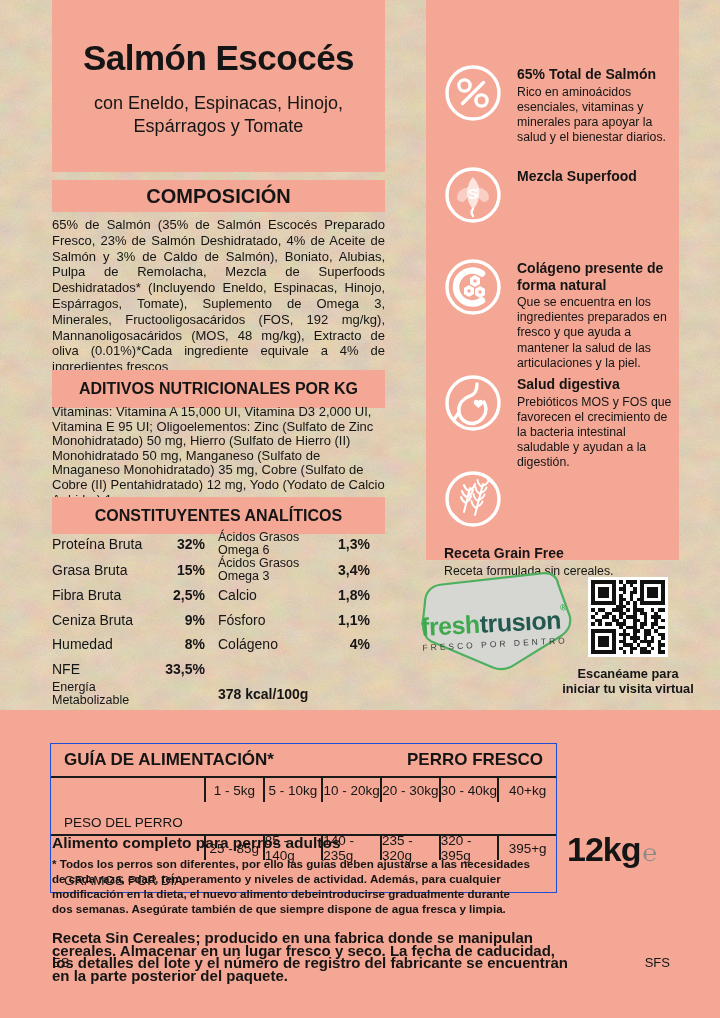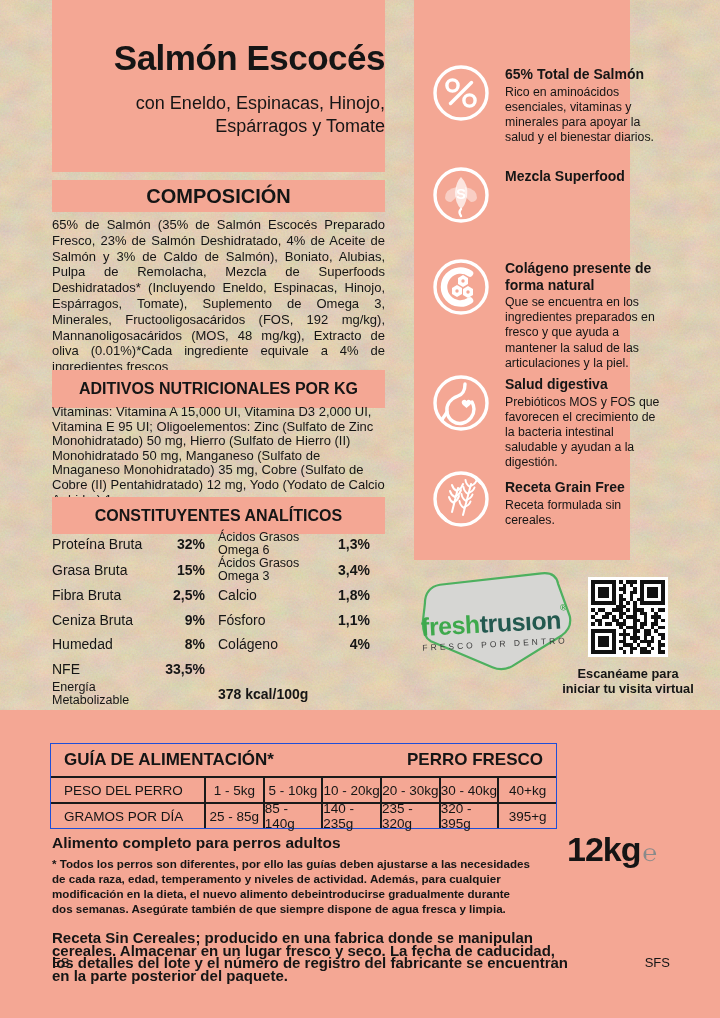--- a/index.html
+++ b/index.html
@@ -3,46 +3,46 @@
 <meta charset="utf-8">
 <style>
   html,body{margin:0;padding:0;background:#8a8a8a;}
   .page{position:relative;width:720px;height:1018px;margin:0 auto;overflow:hidden;
         background:#c7a87e;font-family:"Liberation Sans","DejaVu Sans",sans-serif;color:#151515;}
   .tex{position:absolute;inset:0;z-index:0;pointer-events:none;}
   .z{position:absolute;z-index:1;}
   .pink{background:#f4a794;}
 
   
-  .title-panel{left:52px;top:0;width:333px;height:172px;text-align:right;}
+  .title-panel{left:52px;top:0;width:333px;height:172px;text-align:center;}
   .ptitle{margin:0;padding-top:38px;font-size:35px;font-weight:700;letter-spacing:-0.5px;}
   .psub{margin:14px 0 0;font-size:18px;line-height:23px;}
   .bar{left:52px;width:333px;text-align:center;font-weight:700;display:flex;align-items:center;justify-content:center;}
   .bar-comp{top:180px;height:32px;font-size:20px;}
   .bar-adit{top:370px;height:38px;font-size:16px;}
   .bar-const{top:497px;height:37px;font-size:16px;}
   .body-text{left:52px;width:333px;font-size:13px;margin:0;}
   .comp-body{top:217px;line-height:15.8px;text-align:justify;}
   .adit-body{top:405px;line-height:14.6px;text-align:left;}
 
   .cgrid{left:52px;top:531px;width:333px;display:grid;grid-template-columns:100px 53px 122px 43px;font-size:14px;}
   .cgrid>div{min-height:24.6px;display:flex;align-items:center;}
   .cgrid .v{font-weight:700;justify-content:flex-end;text-align:right;}
   .cgrid .r{padding-left:13px;}
   .cgrid .two{font-size:12.5px;line-height:13px;}
   .cgrid .kcal{grid-column:3/5;font-weight:700;padding-left:13px;}
 
   
-  .right-panel{left:414px;top:0;width:216px;height:560px;}
+  .right-panel{left:426px;top:0;width:253px;height:560px;}
   .feature{position:absolute;left:18px;width:234px;display:flex;gap:15px;}
   .ficon{flex:0 0 58px;height:58px;}
   .ftxt{flex:1;padding-top:2px;}
   .ftitle{font-size:14px;font-weight:700;line-height:16.5px;margin:0;}
   .fbody{font-size:12.3px;line-height:15.2px;margin:2px 0 0;}
-  .f1{top:64px}.f2{top:166px}.f3{top:258px}.f4{top:374px}.f5{top:470px;align-items:flex-end;}
+  .f1{top:64px}.f2{top:166px}.f3{top:258px}.f4{top:374px}.f5{top:470px;align-items:flex-start;flex-direction:column;}
 
   
   .badge{left:412px;top:572px;width:164px;height:102px;transform:rotate(-3deg);}
   .badge svg{position:absolute;inset:0;}
   .badge .btxt{position:absolute;inset:0;text-align:center;}
   .brand{margin-top:26px;font-size:25px;font-weight:700;letter-spacing:-0.5px;line-height:26px;}
   .brand .g1{color:#3fa94d;}
   .brand .g2{color:#23594f;}
   .brand sup{font-size:9px;color:#3fa94d;vertical-align:18px;}
   .tagline{margin-top:3px;font-size:8.5px;letter-spacing:3px;color:#3c3c3c;}
@@ -51,21 +51,21 @@
   .qrcap{left:540px;top:667px;width:176px;text-align:center;font-size:12.8px;font-weight:700;line-height:14.5px;}
 
   
   .bottom-panel{left:0;top:710px;width:720px;height:308px;}
   .ftable{position:absolute;left:50px;top:33px;width:507px;box-sizing:border-box;border:1px solid #1d4ed8;}
   .fhead{display:flex;justify-content:space-between;align-items:center;height:32px;padding:0 13px;
          font-size:17px;font-weight:700;border-bottom:2px solid #1a1a1a;}
   .frow{display:grid;grid-template-columns:153px repeat(6,1fr);font-size:13.5px;}
   .frow+.frow{border-top:2px solid #1a1a1a;}
   .frow>div{height:24px;display:flex;align-items:center;justify-content:center;border-left:2px solid #1a1a1a;}
-  .frow>div:first-child{border-left:none;justify-content:flex-start;padding-left:13px;}
+  .frow>div:first-child{border-left:none;justify-content:flex-start;padding-left:13px;margin-top:32px;}
   .headline{position:absolute;left:52px;top:124px;margin:0;font-size:15.5px;font-weight:700;}
   .note{position:absolute;left:52px;top:146px;width:478px;margin:0;font-size:11.6px;font-weight:700;line-height:15px;}
   .storage{position:absolute;left:52px;top:222px;width:520px;margin:0;font-size:15px;font-weight:700;line-height:12.5px;}
   .kg{position:absolute;left:537px;top:120px;width:150px;text-align:center;white-space:nowrap;}
   .kg .num{font-size:34px;font-weight:700;letter-spacing:-1px;}
   .kg .em{font-size:24px;color:#8a8a8a;font-weight:400;margin-left:2px;}
   .code{position:absolute;top:245px;font-size:13px;}
   .code-es{left:52px;}
   .code-sfs{left:630px;width:40px;text-align:right;}
 

